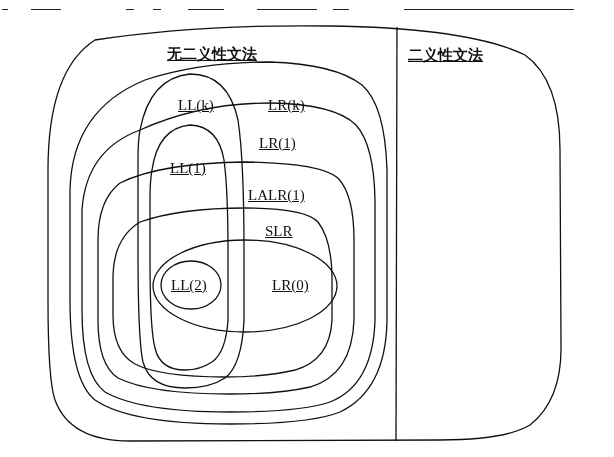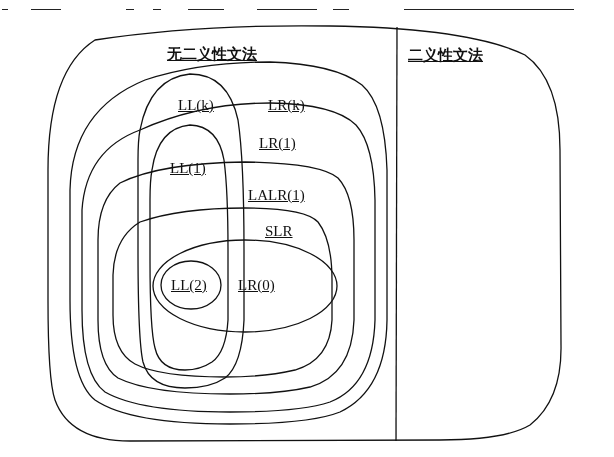--- a/index.html
+++ b/index.html
@@ -54,13 +54,13 @@
 <div class="lbl cjk" style="left:167px;top:47px">无二义性文法</div>
 <div class="lbl cjk" style="left:408px;top:48px">二义性文法</div>
 
 <div class="lbl" style="left:178px;top:98px">LL(k)</div>
 <div class="lbl" style="left:268px;top:98px">LR(k)</div>
 <div class="lbl" style="left:170px;top:161px">LL(1)</div>
 <div class="lbl" style="left:259px;top:136px">LR(1)</div>
 <div class="lbl" style="left:248px;top:188px">LALR(1)</div>
 <div class="lbl" style="left:265px;top:224px">SLR</div>
 <div class="lbl" style="left:171px;top:278px">LL(2)</div>
-<div class="lbl" style="left:238px;top:278px">LR(0)</div>
+<div class="lbl" style="left:272px;top:278px">LR(0)</div>
 
 </body></html>

